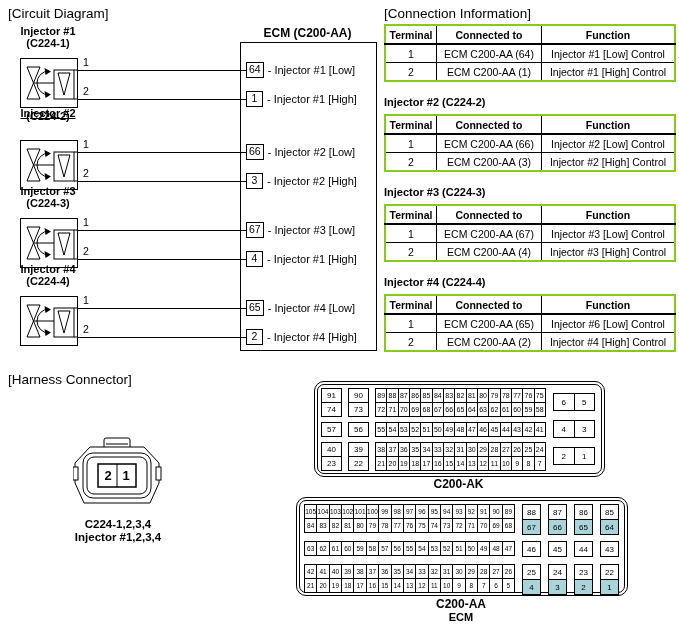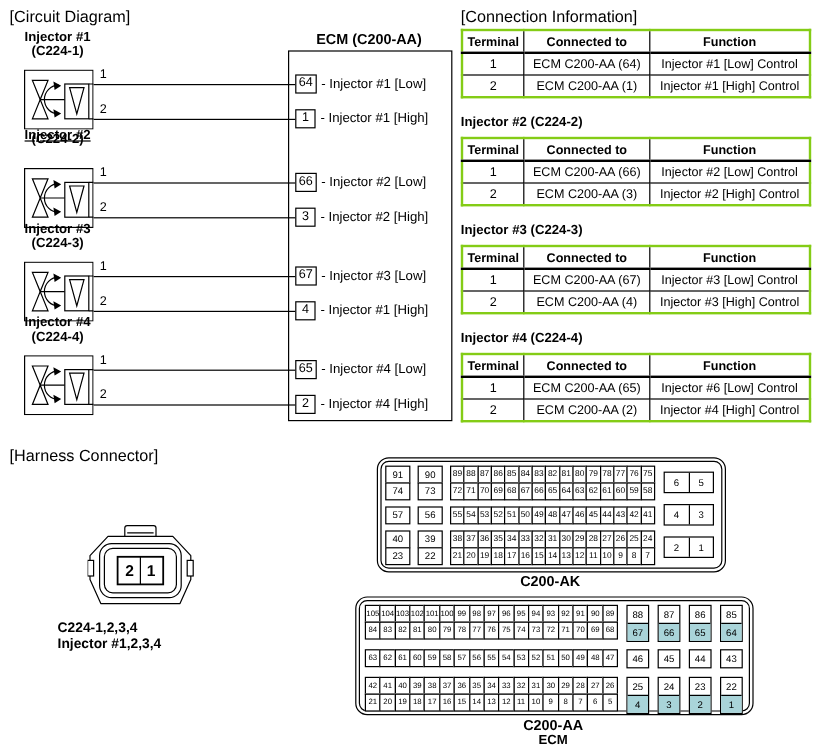--- a/index.html
+++ b/index.html
@@ -32,21 +32,21 @@
   .conn-tbl{border-collapse:collapse;width:288px;table-layout:fixed;border:2px solid #84cc16;}
   .conn-tbl th,.conn-tbl td{border:1px solid #000;height:17px;text-align:center;
       font-size:10.5px;padding:0;white-space:nowrap;overflow:hidden;}
   .conn-tbl th{font-weight:bold;border-bottom:2px solid #000;}
   .conn-tbl th:nth-child(1),.conn-tbl td:nth-child(1){width:50px;}
   .conn-tbl th:nth-child(2),.conn-tbl td:nth-child(2){width:104px;}
   .conn-tbl th:nth-child(3),.conn-tbl td:nth-child(3){width:132px;}
 
   
   #harness-svg{position:absolute;left:73px;top:436px;width:90px;height:74px;}
-  .harness-cap{position:absolute;left:48px;width:140px;
+  .harness-cap{position:absolute;left:48px;width:140px;text-align:center;
                font-weight:bold;font-size:11.5px;line-height:13px;}
   #harness-cap1{top:518px;}
   #harness-cap2{top:531px;}
 
   
   .connector-outer{position:absolute;border:1px solid #000;border-radius:10px;background:#fff;}
   .connector-inner{position:absolute;inset:2px;border:1px solid #000;border-radius:7px;pointer-events:none;}
   #ak-box{left:314px;top:381px;width:289px;height:94px;}
   #aa-box{left:296px;top:497px;width:330px;height:97px;}
   .cell{position:absolute;width:21px;height:15px;border:1px solid #000;display:flex;

